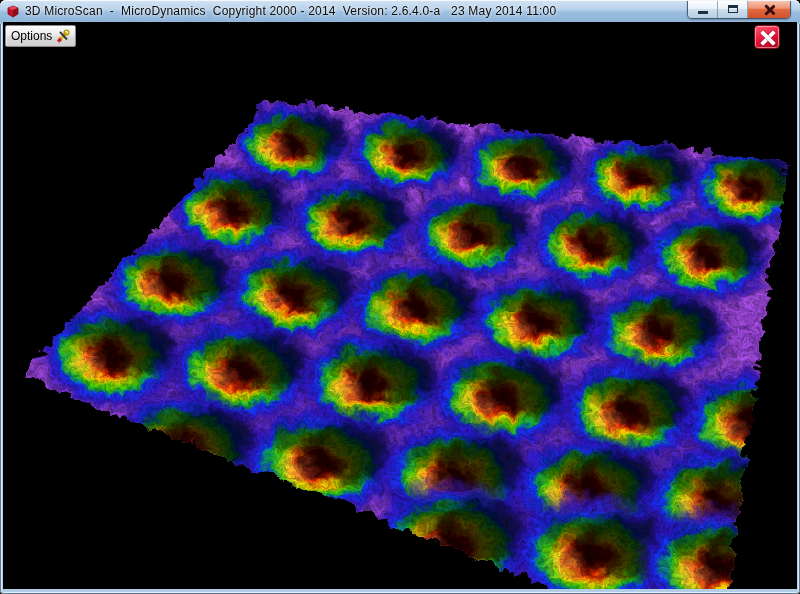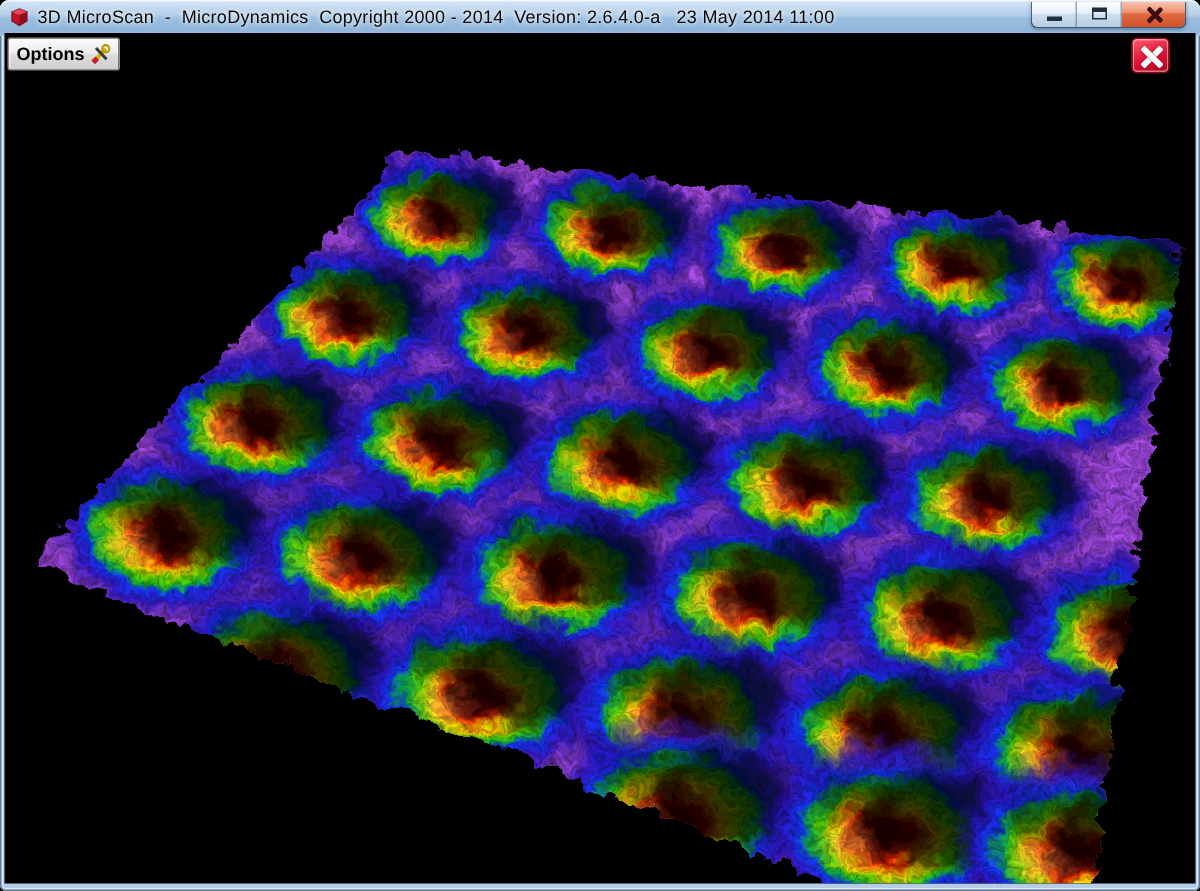--- a/index.html
+++ b/index.html
@@ -36,21 +36,21 @@
   .glyph-x::before { transform:rotate(45deg); }
   .glyph-x::after  { transform:rotate(-45deg); }
   
   .client { position:absolute; left:3px; top:22px; width:794px; height:567px;
             background:#000; overflow:hidden; }
   .surface-svg { position:absolute; left:0; top:0; }
   .options-btn { position:absolute; left:2px; top:3px; height:22px;
                  display:flex; align-items:center; gap:4px; padding:0 5px;
                  background:linear-gradient(180deg,#fbfbfb 0%,#ececec 45%,#dcdcdc 55%,#cfcfcf 100%);
                  border:1px solid #8a8a8a; border-radius:2px; font-size:12px; color:#000;
-                 box-shadow:1px 1px 0 rgba(255,255,255,.5) inset; cursor:default;font-weight:bold; }
+                 box-shadow:1px 1px 0 rgba(255,255,255,.5) inset; cursor:default; }
   .client-close { position:absolute; right:17px; top:3px; width:26px; height:24px;
                   border-radius:4px; border:1px solid #7e0a18;
                   background:linear-gradient(160deg,#ff5a6e 0%,#e2123a 55%,#a80618 100%);
                   box-shadow: inset 0 0 0 1px rgba(255,255,255,.45); cursor:pointer; }
   .client-close .bar { position:absolute; left:11px; top:3px; width:4px; height:18px;
                   background:#fff; border-radius:1px; box-shadow:0 0 1px #5c0210; }
   .client-close .bar.b1 { transform:rotate(45deg); }
   .client-close .bar.b2 { transform:rotate(-45deg); }
 </style>
 </head>

